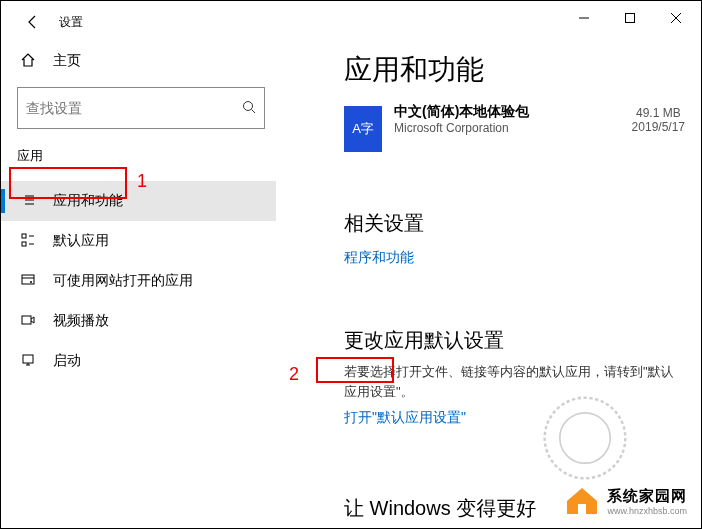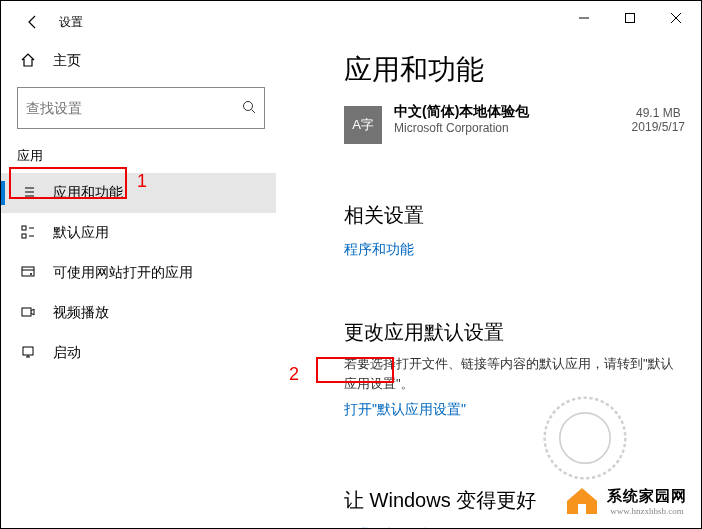--- a/index.html
+++ b/index.html
@@ -83,21 +83,21 @@
       font-family: inherit;
       color: #666;
       background: transparent;
     }
     .search-box .search-icon {
       font-size: 14px;
       color: #333;
     }
     .section-header {
       font-size: 13px;
-      margin-bottom: 8px;
+      margin-bottom: 16px;
       margin-top: 6px;
     }
     .nav-item {
       display: flex;
       align-items: center;
       height: 40px;
       position: relative;
     }
     .nav-item .icon {
       width: 22px;
@@ -146,22 +146,22 @@
       font-weight: 500;
       margin-bottom: 6px;
     }
     .app-item {
       display: flex;
       padding: 10px 0;
       border-top: 1px solid #fff;
     }
     .app-icon {
       width: 38px;
-      height: 38px;
-      background: #737373;
+      height: 46px;
+      background: #1d4ed8;
       color: #fff;
       display: flex;
       align-items: center;
       justify-content: center;
       font-size: 13px;
       margin-right: 12px;
       flex-shrink: 0;
     }
     .app-info {
       flex: 1;
@@ -221,22 +221,21 @@
       display: flex;
       align-items: center;
       gap: 8px;
     }
     .watermark-logo .house {
       width: 34px;
       height: 30px;
       position: relative;
     }
     .watermark-text {
-      text-align: center;
-      font-family: Liberation Serif, serif;
+      text-align: right;
     }
     .watermark-text .cn {
       font-size: 15px;
       font-weight: bold;
       letter-spacing: 1px;
     }
     .watermark-text .en {
       font-size: 9px;
       color: #888;
     }

